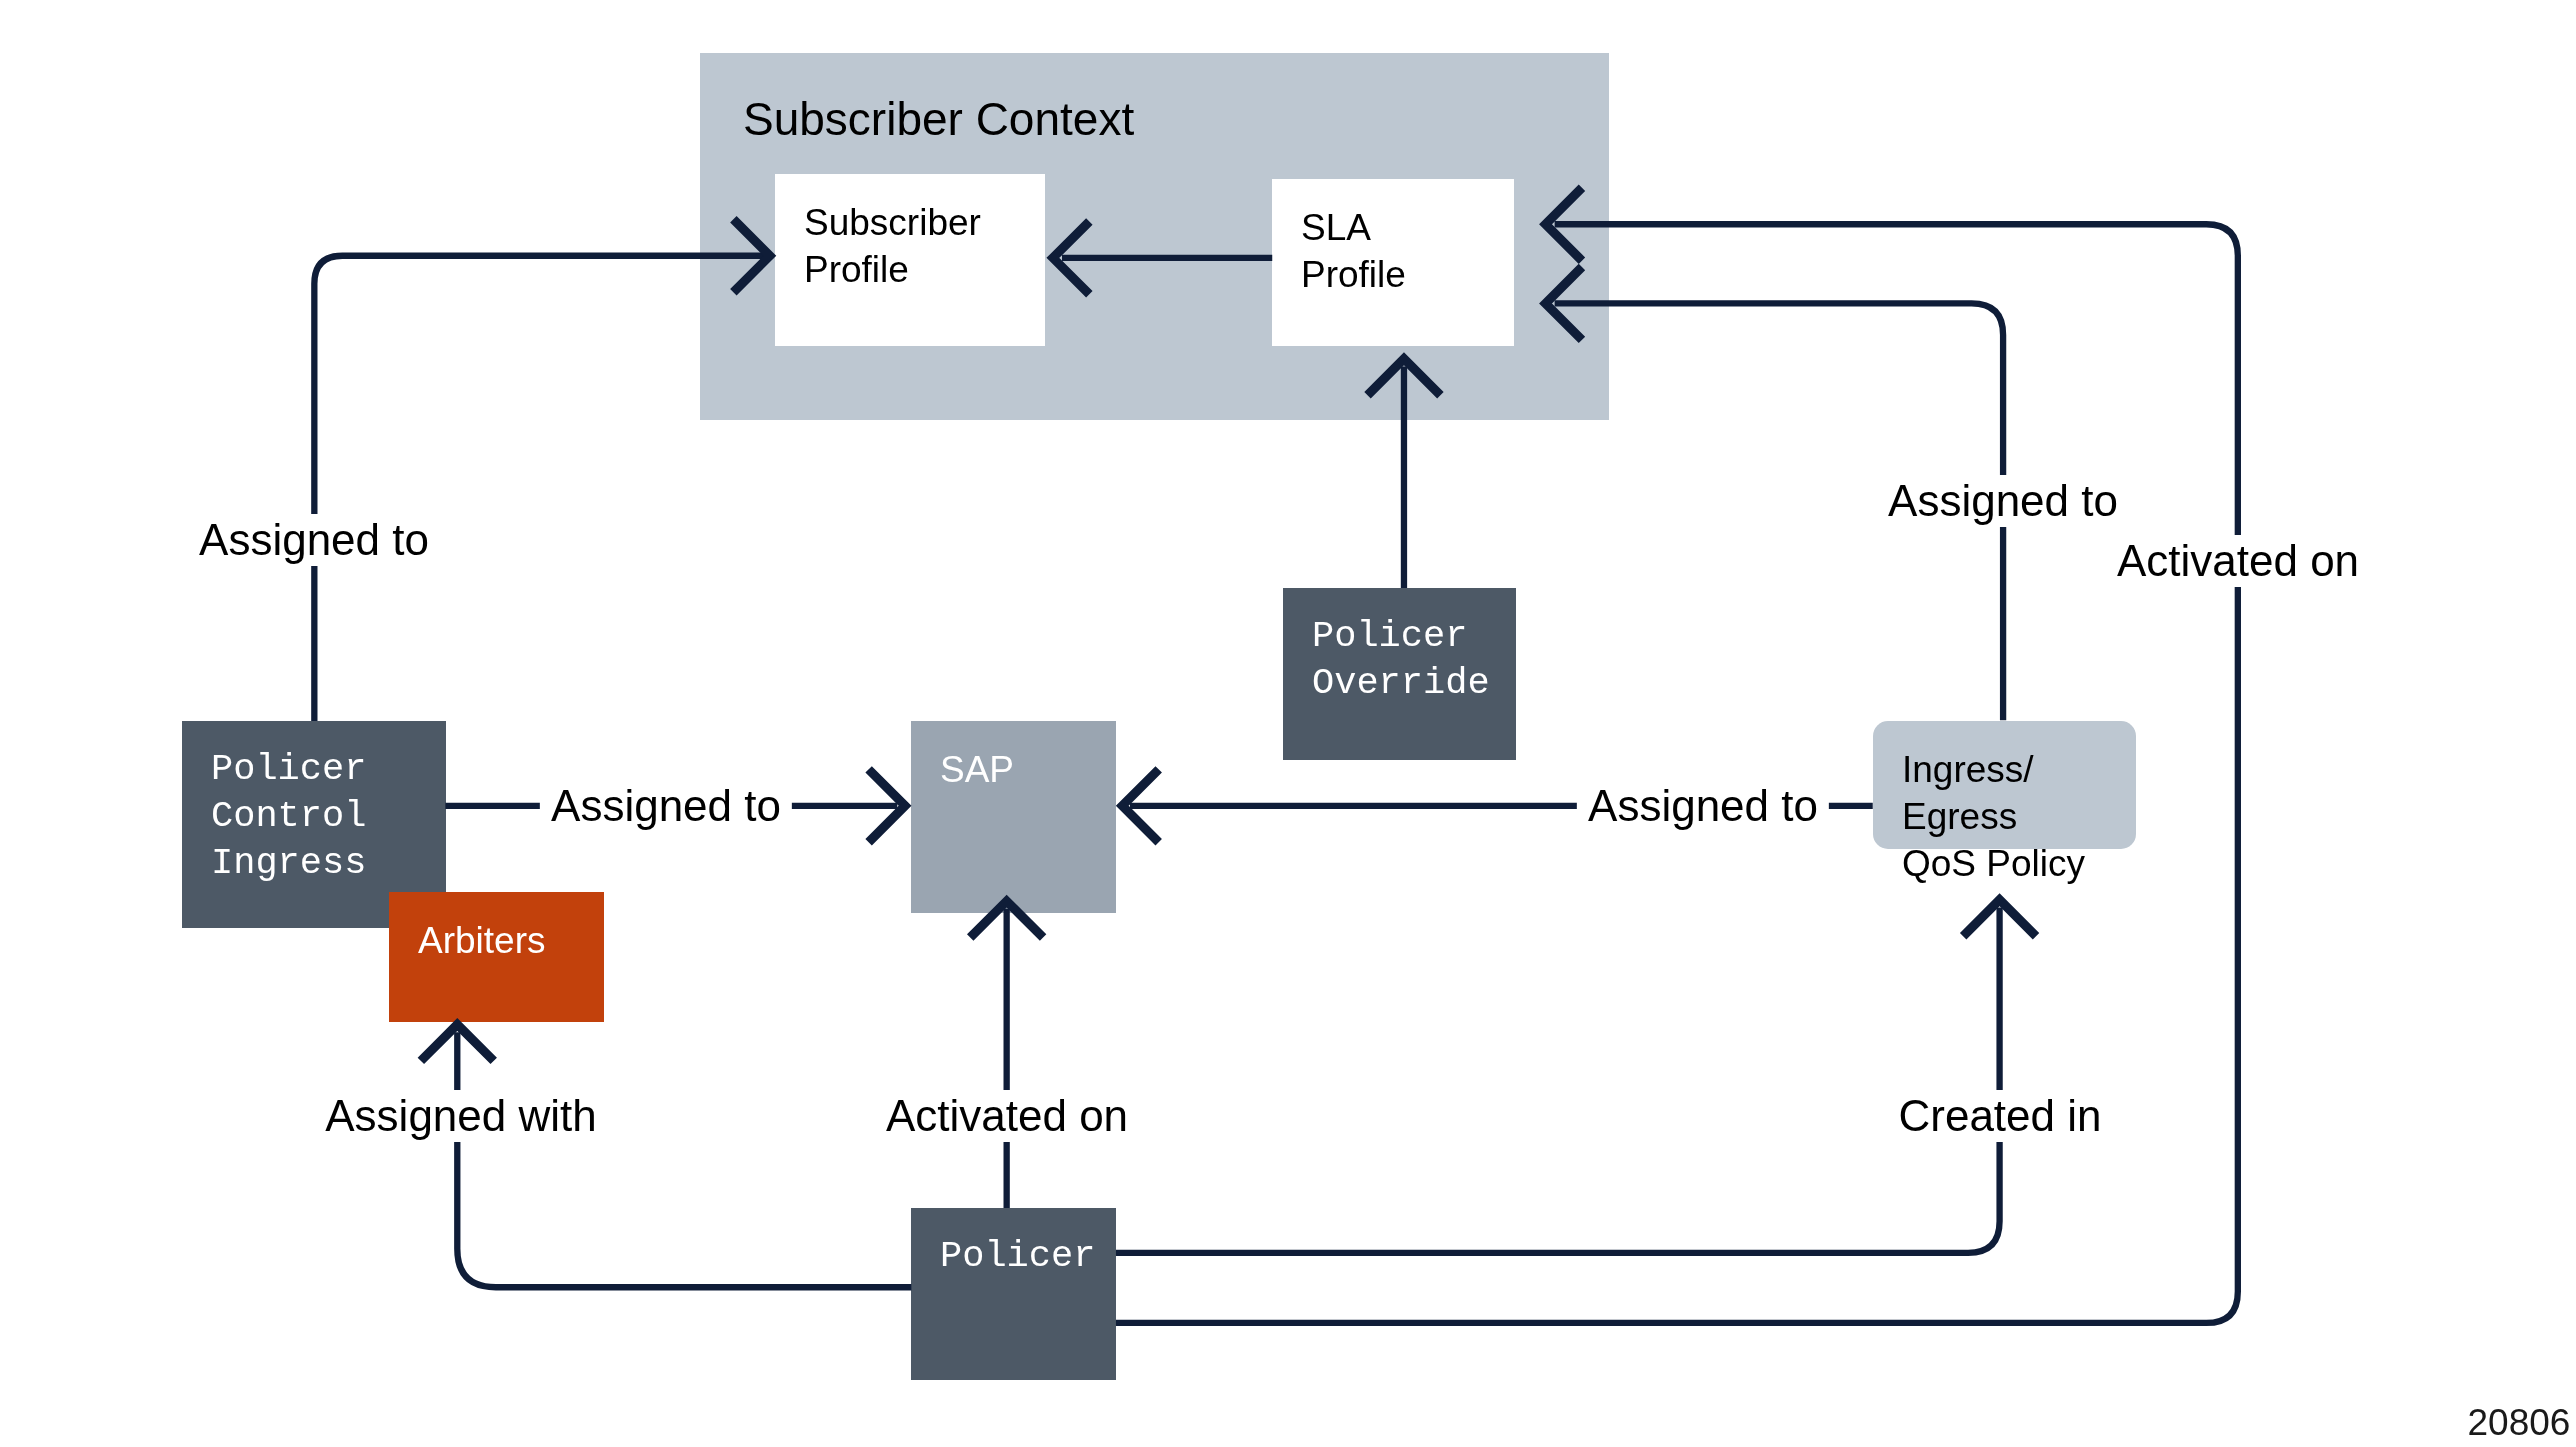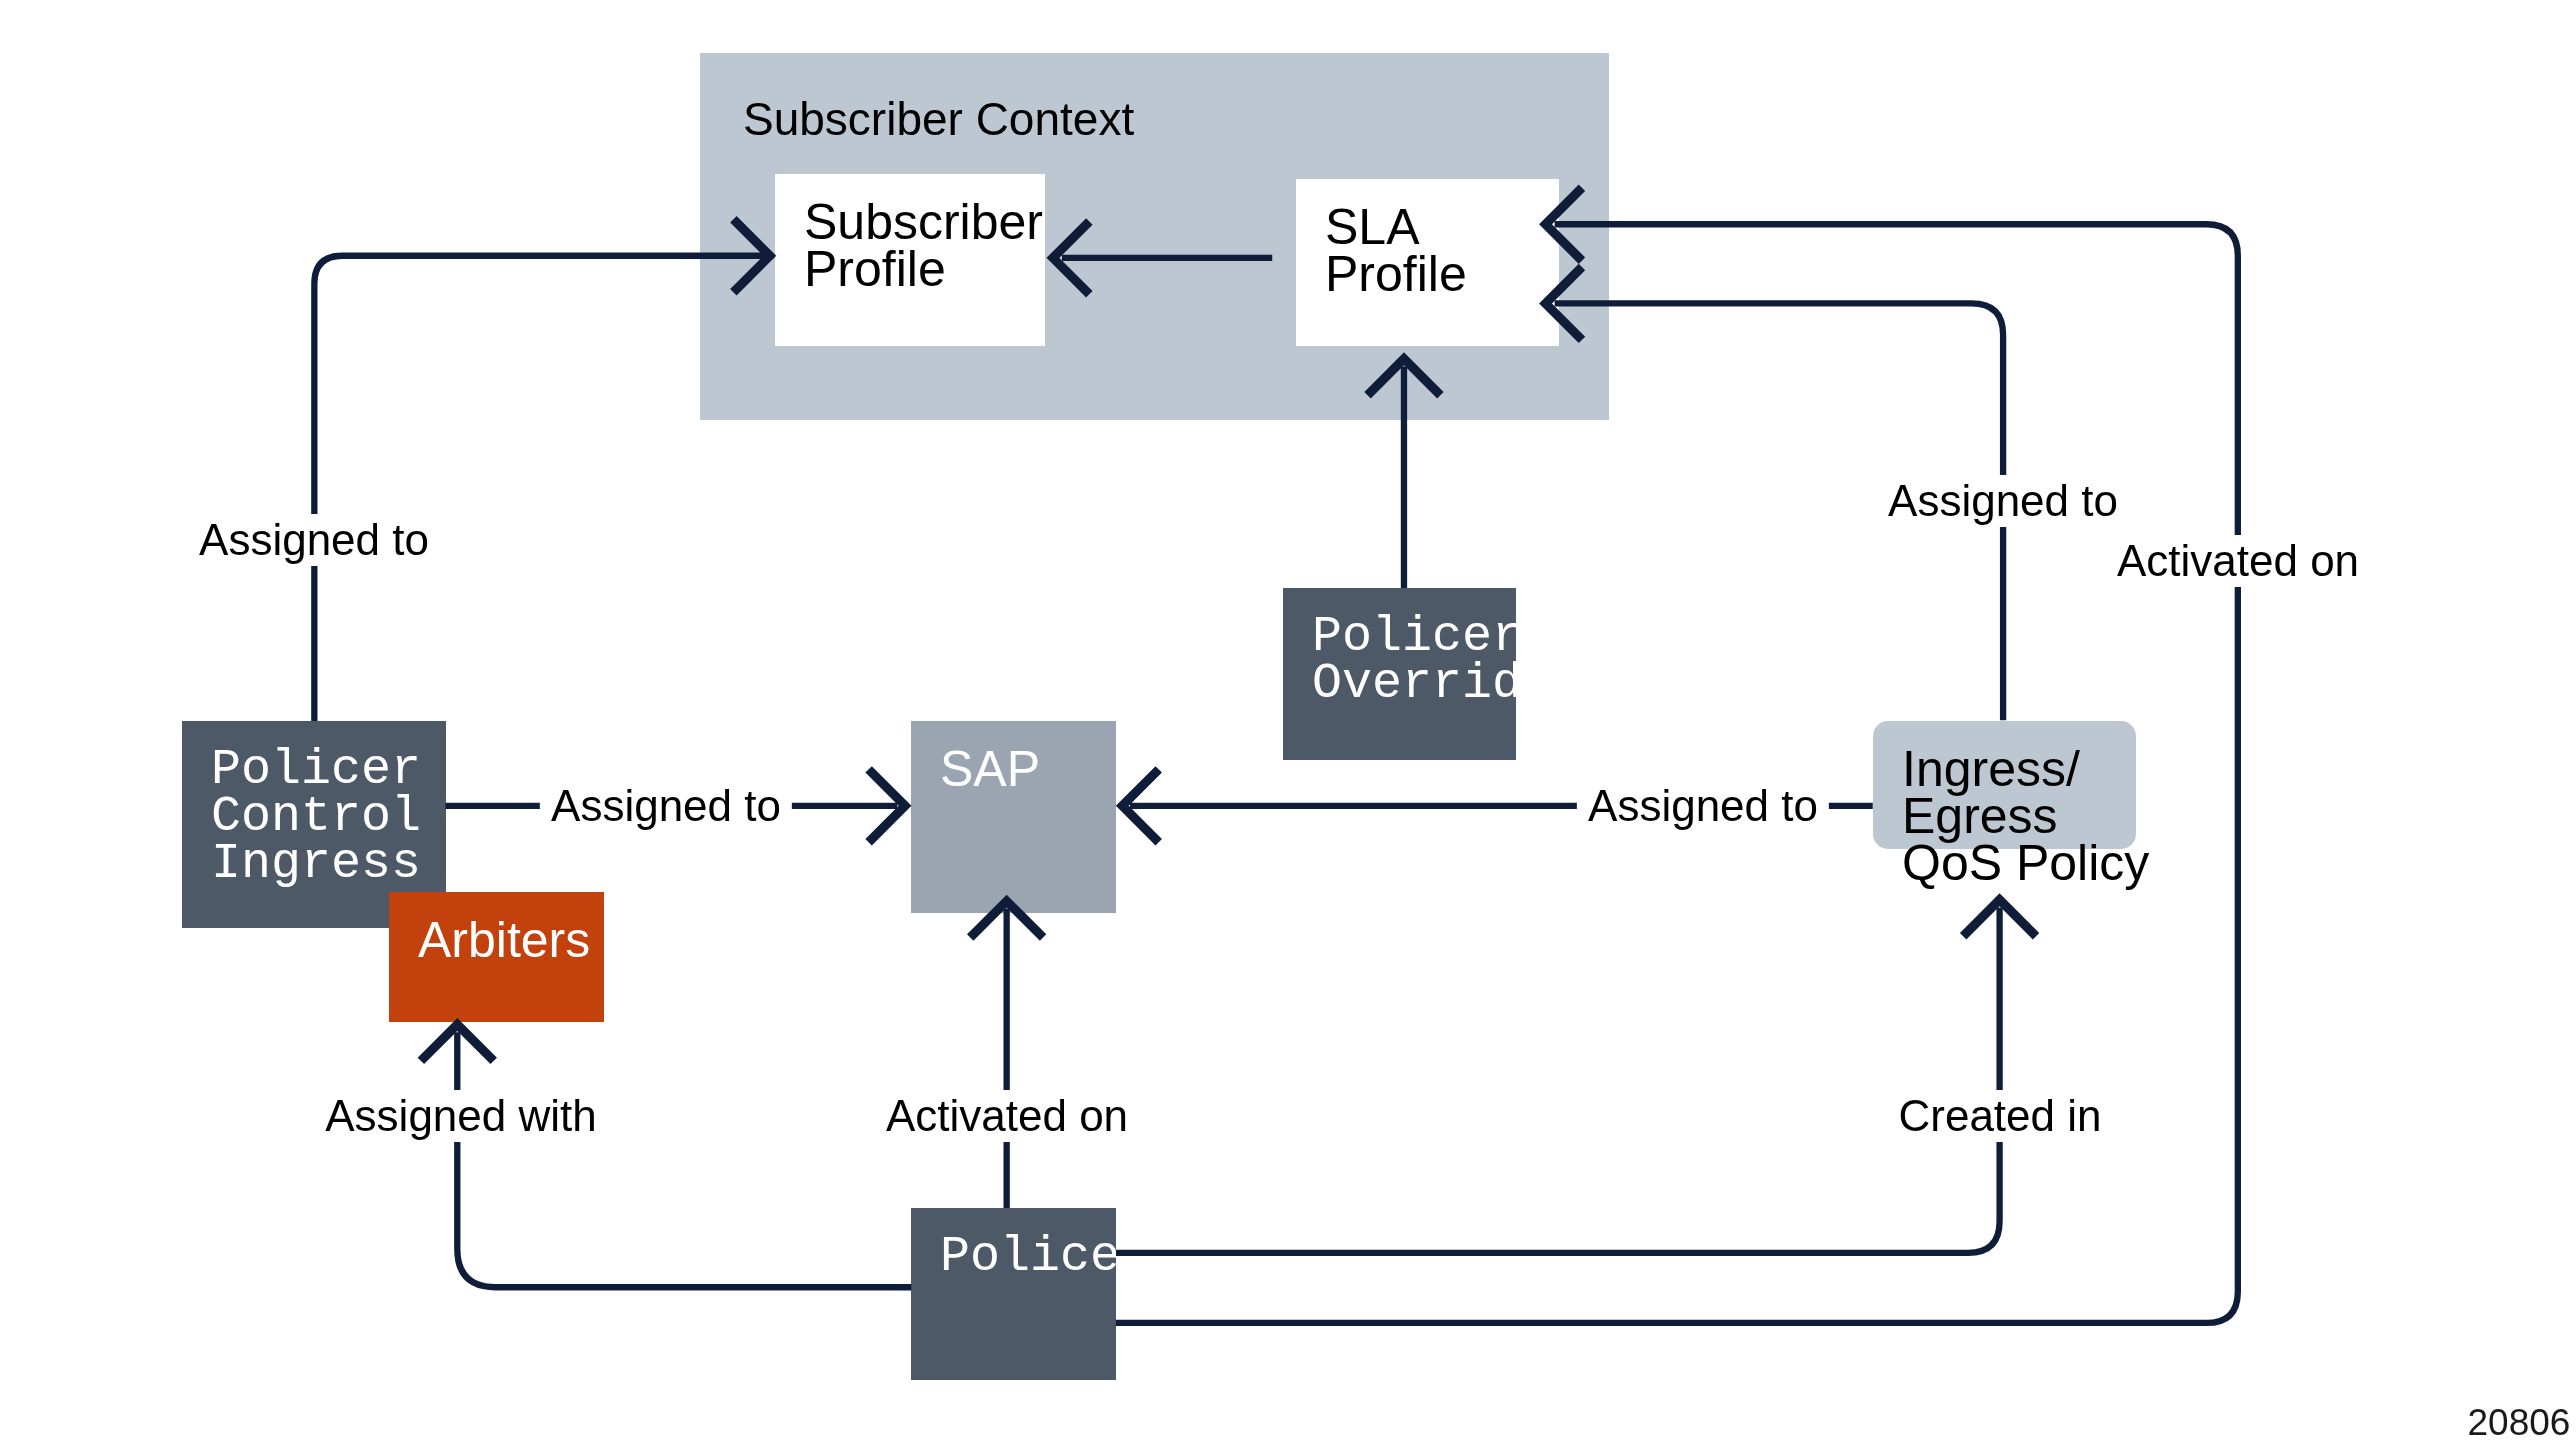--- a/index.html
+++ b/index.html
@@ -8,35 +8,35 @@
     width:2576px;height:1447px;
     background:#ffffff;
     font-family:"Liberation Sans","DejaVu Sans",sans-serif;
     overflow:hidden;
   }
   
   .node{position:absolute;box-sizing:border-box;}
   .node .txt{
     display:block;
     padding:25px 0 0 29px;
-    font-size:50px;line-height:47px;
+    font-size:37px;line-height:47px;
     white-space:nowrap;
   }
   .fill-light{background:#bdc7d1;color:#000000;}
   .fill-white{background:#ffffff;color:#000000;}
   .fill-dark{background:#4d5966;color:#ffffff;font-family:Liberation Mono, monospace;}
   .fill-mid{background:#9aa5b1;color:#ffffff;}
   .fill-blue{background:#c2410c;color:#ffffff;margin-left:40px;}
   .container-box{left:700px;top:53px;width:909px;height:367px;}
   .container-title{
     position:absolute;left:43px;top:39px;
     font-size:46px;color:#000000;white-space:nowrap;
   }
   .n-subscriber-profile{left:775px;top:174px;width:270px;height:172px;}
-  .n-sla-profile{left:1272px;top:179px;width:263px;height:167px;margin-left:24px;}
+  .n-sla-profile{left:1272px;top:179px;width:242px;height:167px;}
   .n-policer-override{left:1283px;top:588px;width:233px;height:172px;}
   .n-pcp{left:182px;top:721px;width:264px;height:207px;}
   .n-arbiters{left:349px;top:892px;width:215px;height:130px;}
   .n-sap{left:911px;top:721px;width:205px;height:192px;}
   .n-ingress{left:1873px;top:721px;width:263px;height:128px;border-radius:15px;}
   .n-policer{left:911px;top:1208px;width:205px;height:172px;}
   
   .connectors{position:absolute;left:0;top:0;z-index:5;}
   .connectors path{fill:none;stroke:#0f1d38;}
   .connectors .wire{stroke-width:9px;}

